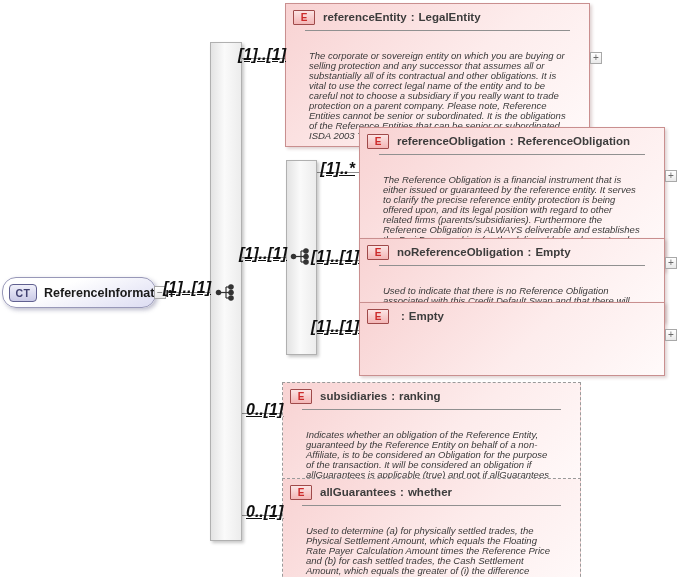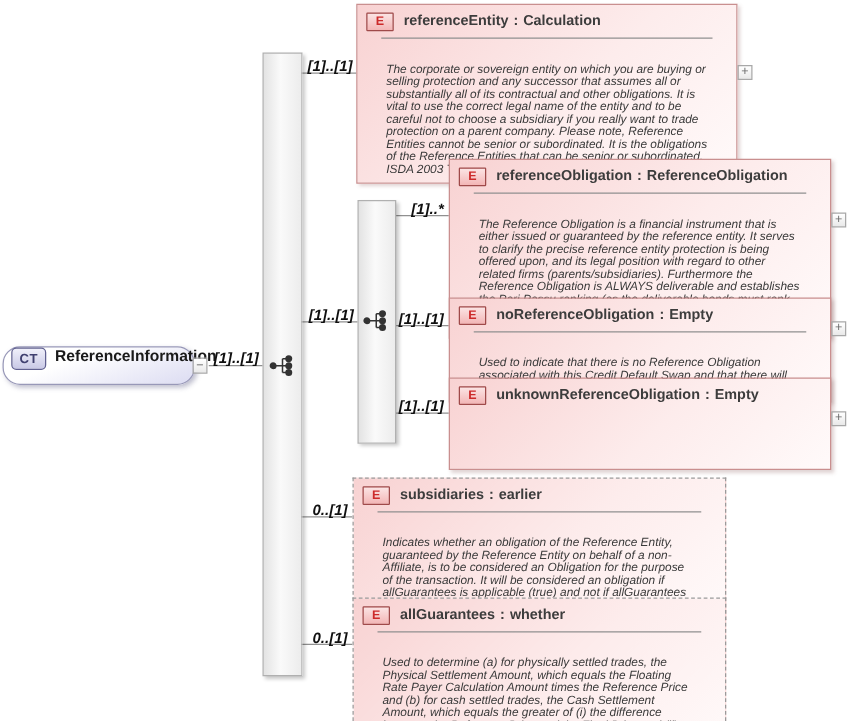--- a/index.html
+++ b/index.html
@@ -17,21 +17,21 @@
     box-shadow:2px 2px 3px rgba(0,0,0,.22);
   }
   .compositor-icon{position:absolute;z-index:2;}
 
   
   .root-pill{
     position:absolute;left:2px;top:277px;width:152px;height:29px;z-index:2;
     border:1px solid #9898b8;border-radius:14px;
     background:linear-gradient(160deg,#ffffff 35%,#dcdcf2 100%);
     box-shadow:2px 2px 4px rgba(90,90,130,.4);
-    display:flex;align-items:flex-start;
+    display:flex;align-items:center;
   }
   .ct-badge{
     display:inline-block;width:26px;height:16px;border:1px solid #606090;border-radius:4px;
     background:linear-gradient(180deg,#f0f0fa,#c9c9e6);
     color:#404070;font-weight:bold;font-size:10.5px;line-height:16px;text-align:center;
     letter-spacing:.5px;margin:0 7px 0 6px;flex:0 0 auto;
   }
   .root-name{font-weight:bold;font-size:12.5px;color:#1a1a1a;white-space:nowrap;}
 
   
@@ -58,22 +58,22 @@
   }
   .ename,.etype{font-weight:bold;font-size:11.5px;color:#3c3c3c;white-space:nowrap;text-align:right;}
   .esep{font-weight:bold;font-size:11.5px;color:#3c3c3c;margin:0 4px;}
   .edoc{
     border-top:1px solid #909090;margin:0 19px;padding:20px 4px 5px 4px;
     font-style:italic;font-size:9.5px;line-height:10px;color:#3a3a3a;text-align:left;
   }
 
   
   .card{
-    position:absolute;z-index:3;font-size:12px;font-weight:bold;font-style:italic;
-    color:#101010;text-align:right;white-space:nowrap;
+    position:absolute;z-index:3;font-size:16px;font-weight:bold;font-style:italic;
+    color:#101010;text-align:right;white-space:nowrap;text-decoration:underline;
   }
 </style>
 </head>
 <body>
 
 <div id="canvas">
 
   <svg class="wires" width="679" height="577">
     <g stroke="#909090" stroke-width="1" fill="none">
       <path d="M167,292.5 H210"></path>
@@ -130,21 +130,21 @@
   <div class="card" style="left:311px;top:248px;width:44px;">[1]..[1]</div>
   <div class="card" style="left:311px;top:318px;width:44px;">[1]..[1]</div>
   <div class="card" style="left:246px;top:401px;width:32px;">0..[1]</div>
   <div class="card" style="left:246px;top:503px;width:32px;">0..[1]</div>
 
   <div class="ebox" style="left:285px;top:3px;width:305px;min-height:110px;">
     <div class="ehead">
       <span class="e-badge">E</span>
       <span class="ename">referenceEntity</span>
       <span class="esep">:</span>
-      <span class="etype">Calculation</span>
+      <span class="etype">LegalEntity</span>
     </div>
     <div class="edoc">The corporate or sovereign entity on which you are buying or selling protection and any successor that assumes all or substantially all of its contractual and other obligations. It is vital to use the correct legal name of the entity and to be careful not to choose a subsidiary if you really want to trade protection on a parent company. Please note, Reference Entities cannot be senior or subordinated. It is the obligations of the Reference Entities that can be senior or subordinated. ISDA 2003 Term: Reference Entity</div>
   </div>
   <div class="toggle" style="left:590px;top:52px;">+</div>
 
   <div class="ebox" style="left:359px;top:127px;width:306px;min-height:106px;">
     <div class="ehead">
       <span class="e-badge">E</span>
       <span class="ename">referenceObligation</span>
       <span class="esep">:</span>
@@ -161,33 +161,32 @@
       <span class="esep">:</span>
       <span class="etype">Empty</span>
     </div>
     <div class="edoc">Used to indicate that there is no Reference Obligation associated with this Credit Default Swap and that there will never be one.</div>
   </div>
   <div class="toggle" style="left:665px;top:257px;">+</div>
 
   <div class="ebox" style="left:359px;top:302px;width:306px;min-height:74px;">
     <div class="ehead">
       <span class="e-badge">E</span>
-      <span class="ename">unknownReferenceObligation</span>
       <span class="esep">:</span>
       <span class="etype">Empty</span>
     </div>
   </div>
   <div class="toggle" style="left:665px;top:329px;">+</div>
 
   <div class="ebox optional" style="left:282px;top:382px;width:299px;min-height:92px;">
     <div class="ehead">
       <span class="e-badge">E</span>
       <span class="ename">subsidiaries</span>
       <span class="esep">:</span>
-      <span class="etype">earlier</span>
+      <span class="etype">ranking</span>
     </div>
     <div class="edoc">Indicates whether an obligation of the Reference Entity, guaranteed by the Reference Entity on behalf of a non-Affiliate, is to be considered an Obligation for the purpose of the transaction. It will be considered an obligation if allGuarantees is applicable (true) and not if allGuarantees is inapplicable (false). ISDA 2003 Term: All Guarantees</div>
   </div>
 
   <div class="ebox optional" style="left:282px;top:478px;width:299px;min-height:97px;">
     <div class="ehead">
       <span class="e-badge">E</span>
       <span class="ename">allGuarantees</span>
       <span class="esep">:</span>
       <span class="etype">whether</span>

